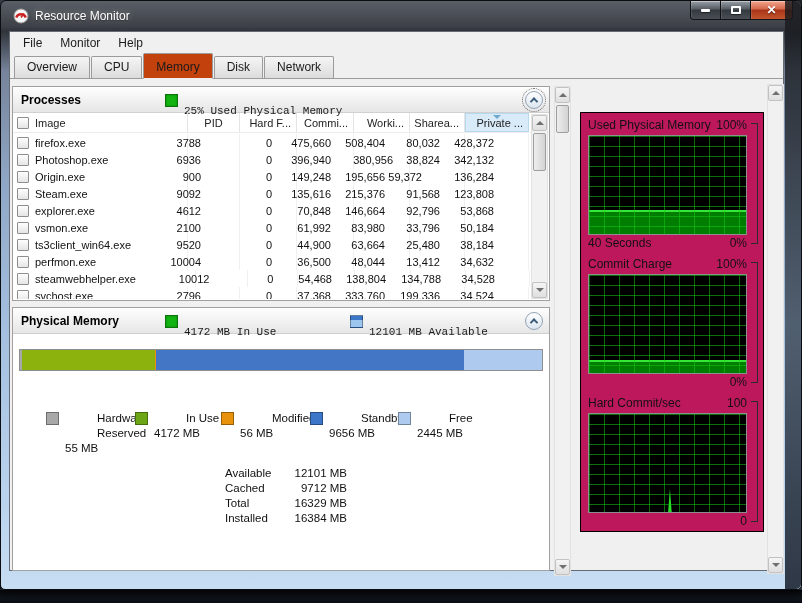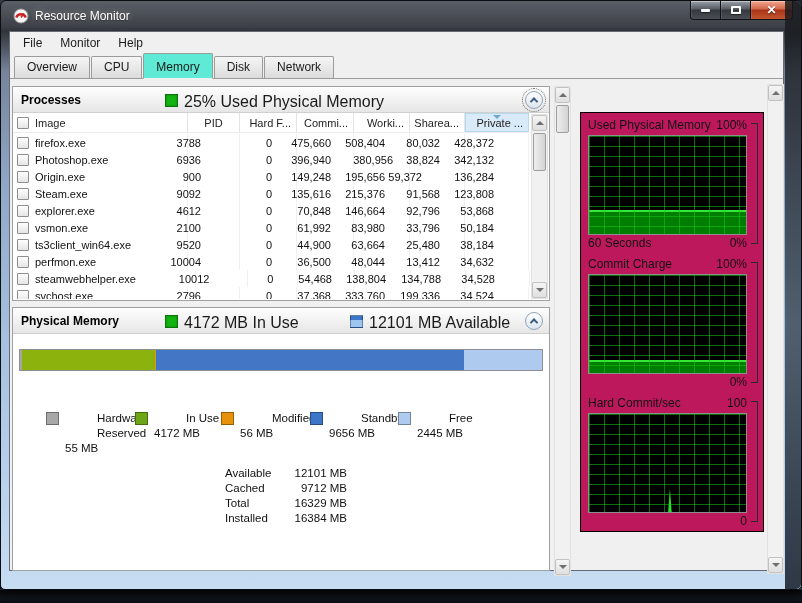--- a/index.html
+++ b/index.html
@@ -25,29 +25,29 @@
   .glyph-min { width:9px; height:3px; background:#fff; border-radius:1px; box-shadow:0 1px 1px rgba(0,0,0,.5); }
   .glyph-max { width:10px; height:8px; border:2px solid #fff; border-radius:1px; box-shadow:0 1px 1px rgba(0,0,0,.5); }
   .glyph-close { color:#fff; font-size:12px; font-weight:bold; text-shadow:0 1px 1px rgba(0,0,0,.6); line-height:1; }
 
   
   .client { position:absolute; left:8px; top:30px; right:17px; bottom:18px; background:#f0f0f0; border:1px solid #646b75; }
   .menubar { position:absolute; left:0; top:0; right:0; height:22px; display:flex; align-items:center; padding-left:4px; background:#f0f0f0; font-size:12px; color:#1a1a1a; }
   .menu-item { padding:3px 9px; }
   .tabsrow { position:absolute; left:0; top:22px; right:0; height:25px; border-bottom:1px solid #9b9b9b; display:flex; align-items:flex-end; padding-left:4px; font-size:12px; }
   .tab { position:relative; padding:3px 12px 4px; margin-right:1px; height:22px; background:linear-gradient(#f5f5f5,#dcdcdc); border:1px solid #9b9b9b; border-bottom:none; border-radius:2px 2px 0 0; color:#1a1a1a; }
-  .tab.selected { height:26px; padding-top:6px; background:#5eead4; z-index:2; margin-bottom:-1px; border-bottom:1px solid #f0f0f0; }
+  .tab.selected { height:26px; padding-top:6px; background:#c2410c; z-index:2; margin-bottom:-1px; border-bottom:1px solid #f0f0f0; }
   .workspace { position:absolute; left:0; top:47px; right:0; bottom:0; background:#f0f0f0; }
 
   
   .panel { position:absolute; background:#fff; border:1px solid #a0a0a0; }
   .panel-header { height:26px; background:linear-gradient(#fefefe,#e6e6e6); border-bottom:1px solid #d0d0d0; position:relative; display:flex; align-items:center; }
   .panel-title { font-size:12px; font-weight:bold; color:#000; padding-left:8px; }
   .hdr-swatch { position:absolute; top:7px; width:13px; height:13px; border:1px solid rgba(0,0,0,.35); }
-  .hdr-label { position:absolute; top:6px; font-size:16px; color:#1a1a1a; }
+  .hdr-label { position:absolute; top:18px; font-size:11px; color:#1a1a1a;font-family:Liberation Mono, monospace; }
   .chev-btn { position:absolute; right:6px; top:4px; width:18px; height:18px; border-radius:50%; border:1px solid #93a3b4; background:linear-gradient(#ffffff,#dbe5ef); display:flex; align-items:center; justify-content:center; }
   .chev-btn.focused { outline:1px dotted #6b6b6b; outline-offset:2px; }
   .chev-up { width:6px; height:6px; border-left:2px solid #3a5a7a; border-top:2px solid #3a5a7a; transform:rotate(45deg) translate(1px,1px); }
   .chev-right { width:6px; height:6px; border-right:2px solid #3a5a7a; border-top:2px solid #3a5a7a; transform:rotate(45deg) translate(-1px,1px); }
 
   
   #proc-thead { display:flex; height:20px; background:#fff; border-bottom:1px solid #ececec; font-size:11px; color:#222; }
   #proc-thead .hc { display:flex; align-items:center; border-right:1px solid #e4e4e4; position:relative; }
   #proc-thead .hc.sorted { background:#d9eaf9; border:1px solid #b7d9f0; }
   .sort-arrow { position:absolute; top:1px; left:50%; margin-left:-4px; width:0; height:0; border-left:4px solid transparent; border-right:4px solid transparent; border-top:4px solid #74a7cc; }
@@ -513,21 +513,21 @@
             <div class="graph-block">
               <div class="graph-titlerow">
                 <span>Used Physical Memory</span>
                 <span>100%</span>
               </div>
               <div class="plot">
                 <div class="fill" style="height: 25%;"></div>
                 <div class="grid"></div>
               </div>
               <div class="graph-bottomrow">
-                <span>60 Seconds</span>
+                <span>40 Seconds</span>
                 <span>0%</span>
               </div>
               <div class="bracket"></div>
             </div>
             <div class="graph-block">
               <div class="graph-titlerow">
                 <span>Commit Charge</span>
                 <span>100%</span>
               </div>
               <div class="plot">

